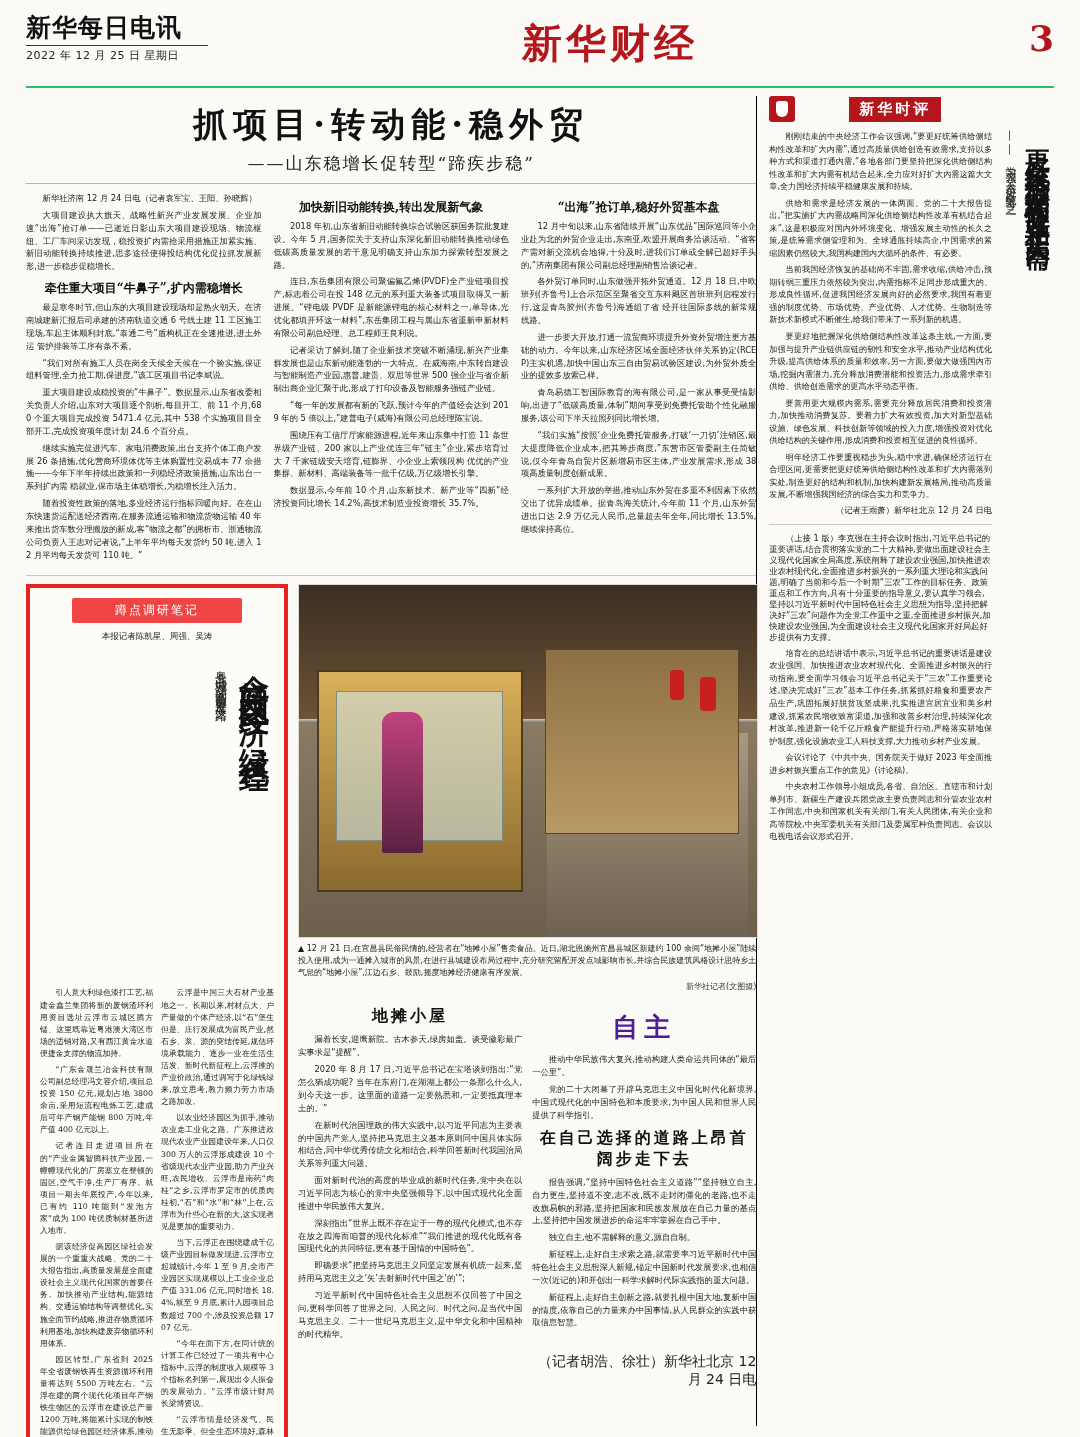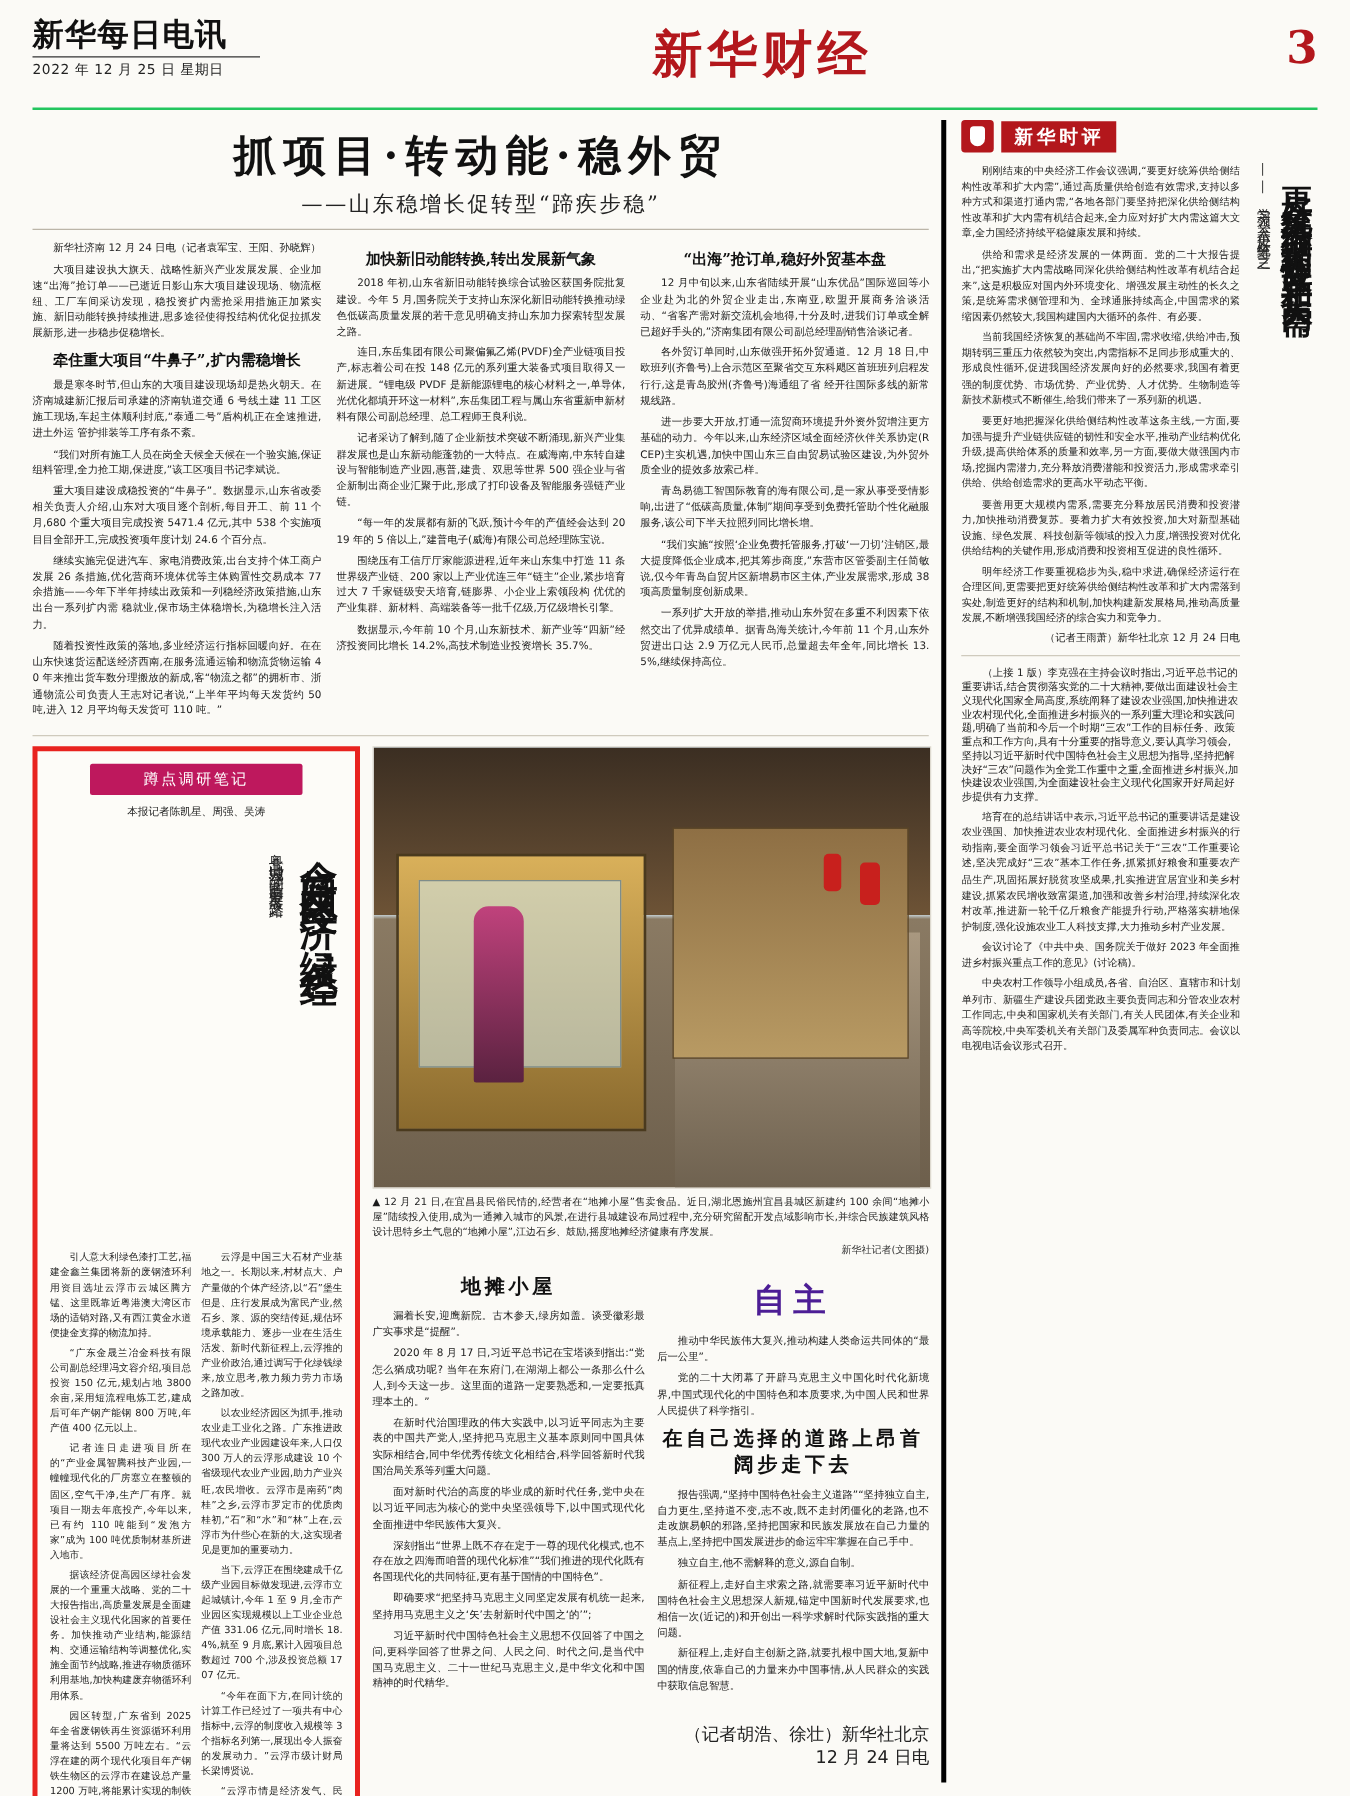--- a/index.html
+++ b/index.html
@@ -42,21 +42,21 @@
   }
   .mast-right{
     width:70px;text-align:right;
     font-family:"DejaVu Serif","Liberation Serif",serif;
     font-size:36px;font-weight:bold;color:#b3171c;line-height:1;
     padding-top:6px;
   }
 
   
   .body-wrap{display:flex;gap:0;margin-top:8px;height:1330px;}
-  .left-zone{width:740px;padding-right:10px;box-sizing:border-box;border-right:4px solid #000000;}
+  .left-zone{width:740px;box-sizing:border-box;border-right:1px solid #000000;}
   .right-zone{width:300px;padding-left:12px;box-sizing:border-box;}
 
   
   .headline{
     text-align:center;
     font-family:"DejaVu Serif","Liberation Serif",serif;
     font-weight:bold;
     font-size:34px;
     letter-spacing:6px;
     color:#111;
@@ -87,21 +87,21 @@
   .red-box{
     border:4px solid #e8231f;
     width:262px;
     box-sizing:border-box;
     padding:10px 10px 8px 10px;
     margin-right:10px;
     background:#fdfcf8;
   }
   .badge{
     display:block;margin:0 auto 8px auto;
-    background:#be185d;color:#fff;
+    background:#ef4444;color:#fff;
     font-size:12px;letter-spacing:2px;
     padding:4px 10px;width:150px;text-align:center;
     border-radius:2px;
     font-family:"DejaVu Serif","Liberation Serif",serif;
   }
   .byline{font-size:8.5px;text-align:center;color:#222;margin-bottom:8px;}
   .vtitle-wrap{display:flex;justify-content:flex-end;gap:4px;height:330px;margin-bottom:6px;}
   .vtitle{
     writing-mode:vertical-rl;
     font-family:"DejaVu Serif","Liberation Serif",serif;
@@ -157,21 +157,21 @@
 
   
   .commentary-head{display:flex;align-items:center;gap:6px;margin-bottom:8px;}
   .cm-icon{
     width:26px;height:26px;background:#b3171c;border-radius:3px;position:relative;flex:0 0 auto;
   }
   .cm-icon:after{content:"";position:absolute;left:7px;top:5px;width:12px;height:16px;
      background:#fff;border-radius:3px 3px 6px 6px;}
   .cm-label{
     background:#b3171c;color:#fff;font-weight:bold;font-size:15px;letter-spacing:3px;
-    padding:3px 10px;font-family:"DejaVu Serif","Liberation Serif",serif;
+    padding:3px 10px;font-family:"DejaVu Serif","Liberation Serif",serif;margin-left:48px;
   }
   .right-flex{display:flex;gap:8px;}
   .r-text{flex:1;}
   .r-title{
     writing-mode:vertical-rl;
     font-family:"DejaVu Serif","Liberation Serif",serif;
     font-weight:bold;font-size:25px;letter-spacing:6px;color:#111;
     height:700px;margin-left:4px;
   }
   .r-sub{

